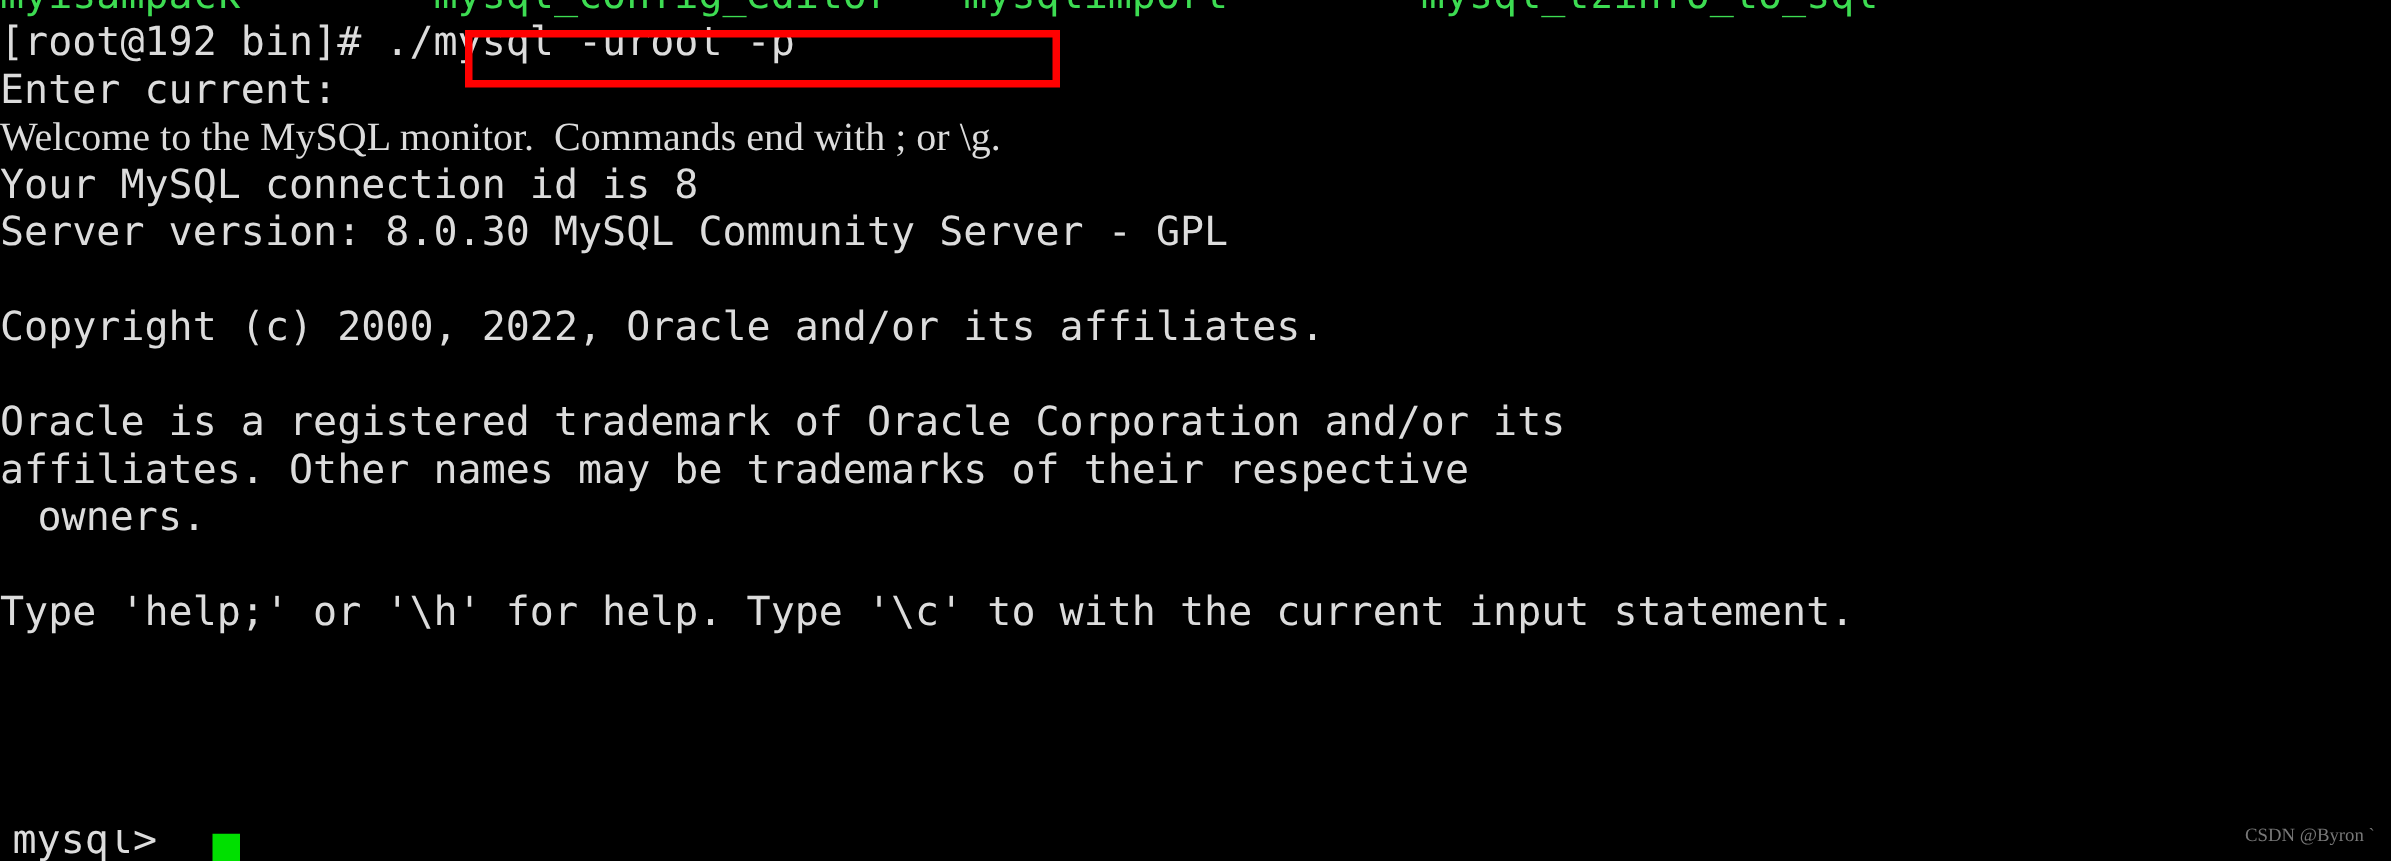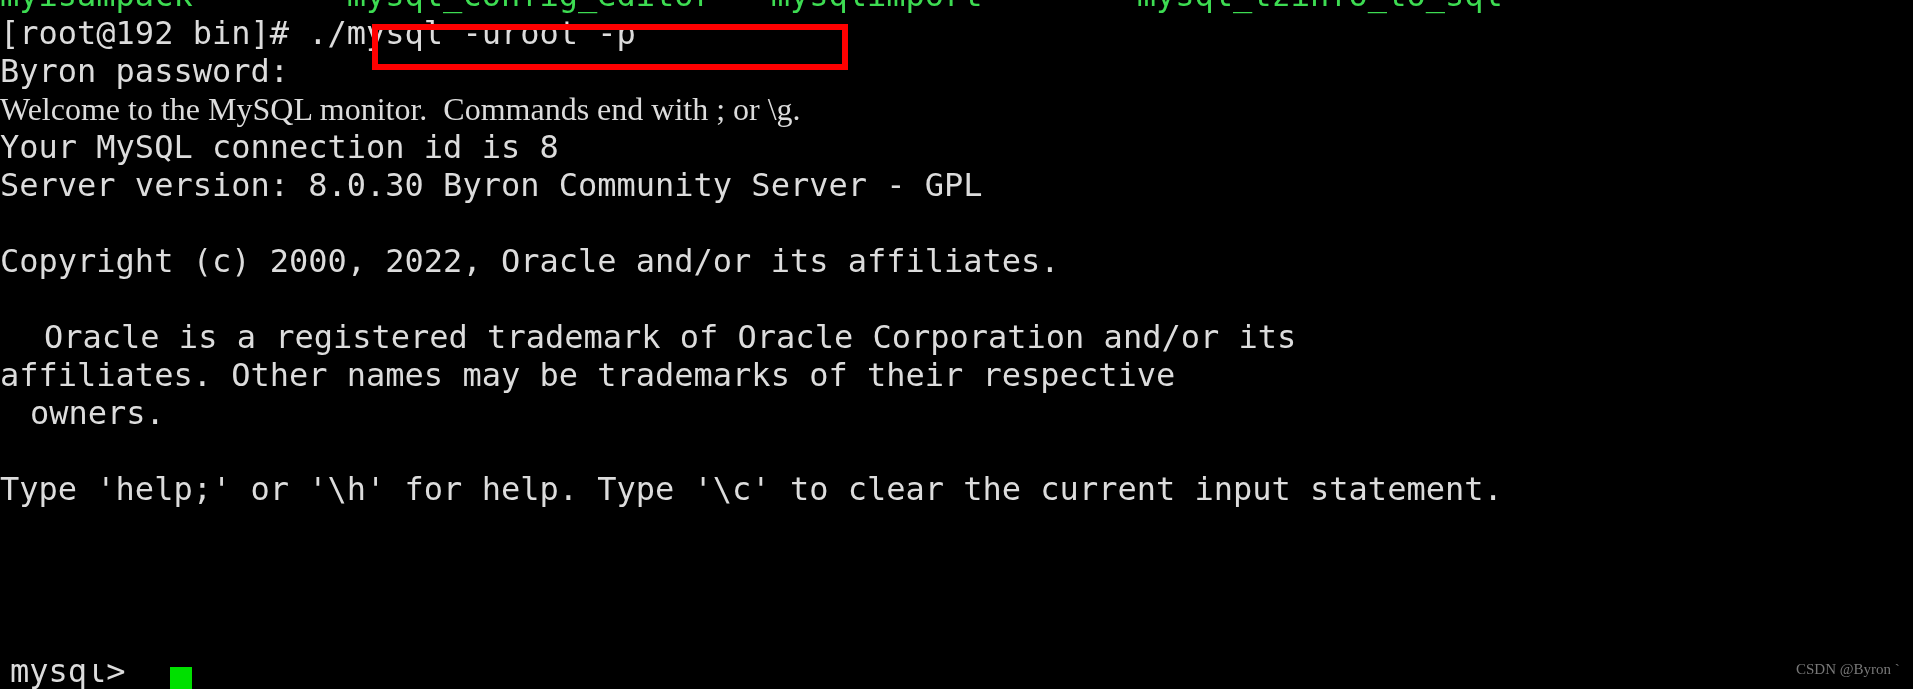--- a/index.html
+++ b/index.html
@@ -83,43 +83,43 @@
 <div id="terminal">
 
   <div class="screen">
 
     <div class="row-clip-top" style="position:absolute; left:0; top:0; width:1913px; height:14px; overflow:hidden;">
       <div class="line green" style="position:absolute; left:0; top:-24px;">myisampack        mysql_config_editor   mysqlimport        mysql_tzinfo_to_sql</div>
     </div>
 
     <div class="line white" style="top:14px;"><span>[root@192 bin]# </span><span>./mysql -uroot -p</span></div>
 
-    <div class="line white" style="top:52px;">Byron password:</div>
+    <div class="line white" style="top:52px;">Enter current:</div>
 
     <div class="line white" style="top:90px;font-family:Liberation Serif, serif;">Welcome to the MySQL monitor.  Commands end with ; or \g.</div>
 
     <div class="line white" style="top:128px;">Your MySQL connection id is 8</div>
 
-    <div class="line white" style="top:166px;">Server version: 8.0.30 Byron Community Server - GPL</div>
+    <div class="line white" style="top:166px;">Server version: 8.0.30 MySQL Community Server - GPL</div>
 
     <div class="line white" style="top:204px;"></div>
 
     <div class="line white" style="top:242px;">Copyright (c) 2000, 2022, Oracle and/or its affiliates.</div>
 
     <div class="line white" style="top:280px;"></div>
 
-    <div class="line white" style="top:318px;margin-left:44px;">Oracle is a registered trademark of Oracle Corporation and/or its</div>
+    <div class="line white" style="top:318px;">Oracle is a registered trademark of Oracle Corporation and/or its</div>
 
     <div class="line white" style="top:356px;">affiliates. Other names may be trademarks of their respective</div>
 
     <div class="line white" style="top:394px;padding-left:30px;">owners.</div>
 
     <div class="line white" style="top:432px;"></div>
 
-    <div class="line white" style="top:470px;">Type 'help;' or '\h' for help. Type '\c' to clear the current input statement.</div>
+    <div class="line white" style="top:470px;">Type 'help;' or '\h' for help. Type '\c' to with the current input statement.</div>
 
     <div class="line white" style="top:508px;"></div>
 
     <div class="row-clip-bottom" style="position:absolute; left:0; top:664px; width:1913px; height:25px; overflow:hidden;">
       <div class="line white" style="position:absolute; left:0; top:-12px;padding-left:10px;">mysql&gt; </div>
     </div>
 
   </div>
 
   <div class="annot-box" style="left:372px; top:24px; width:476px; height:46px;"></div>

